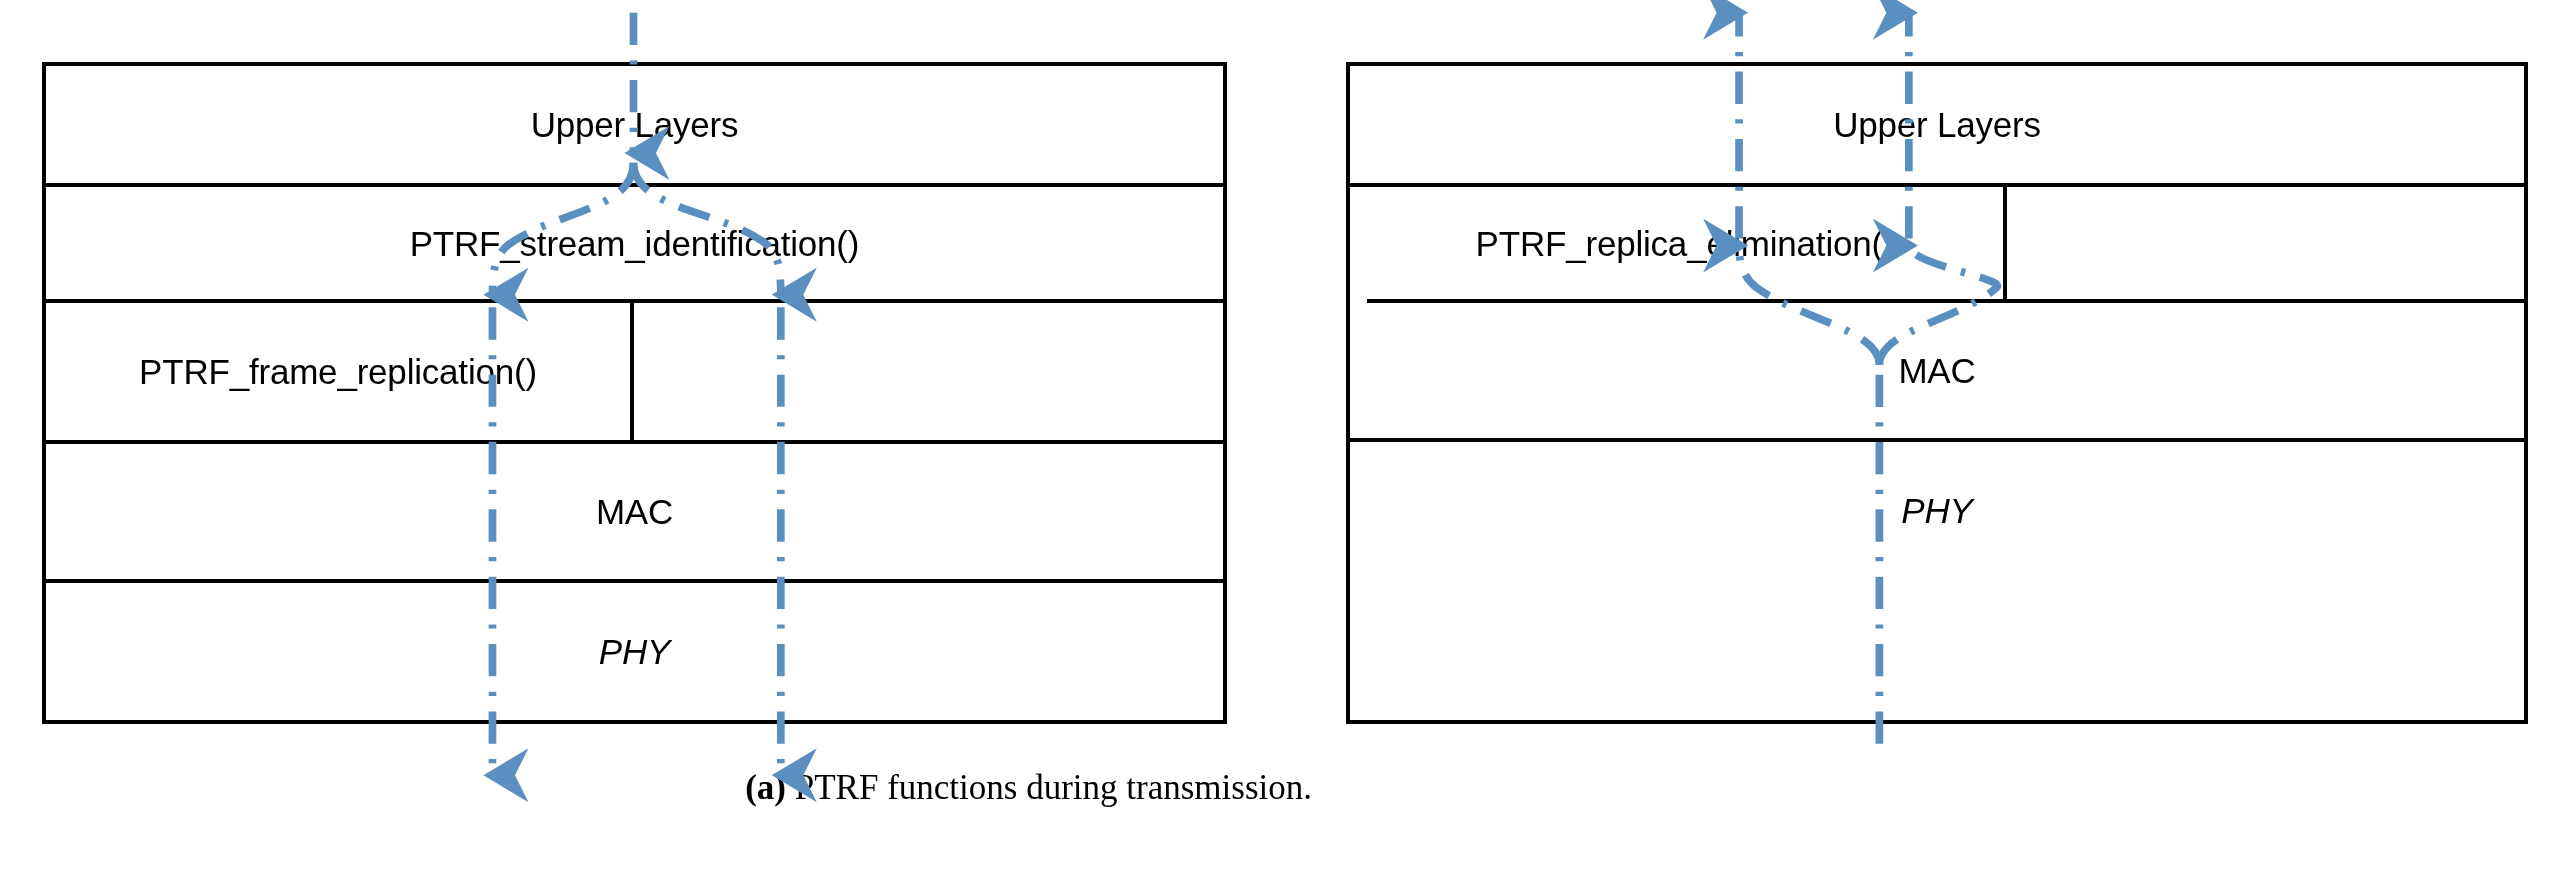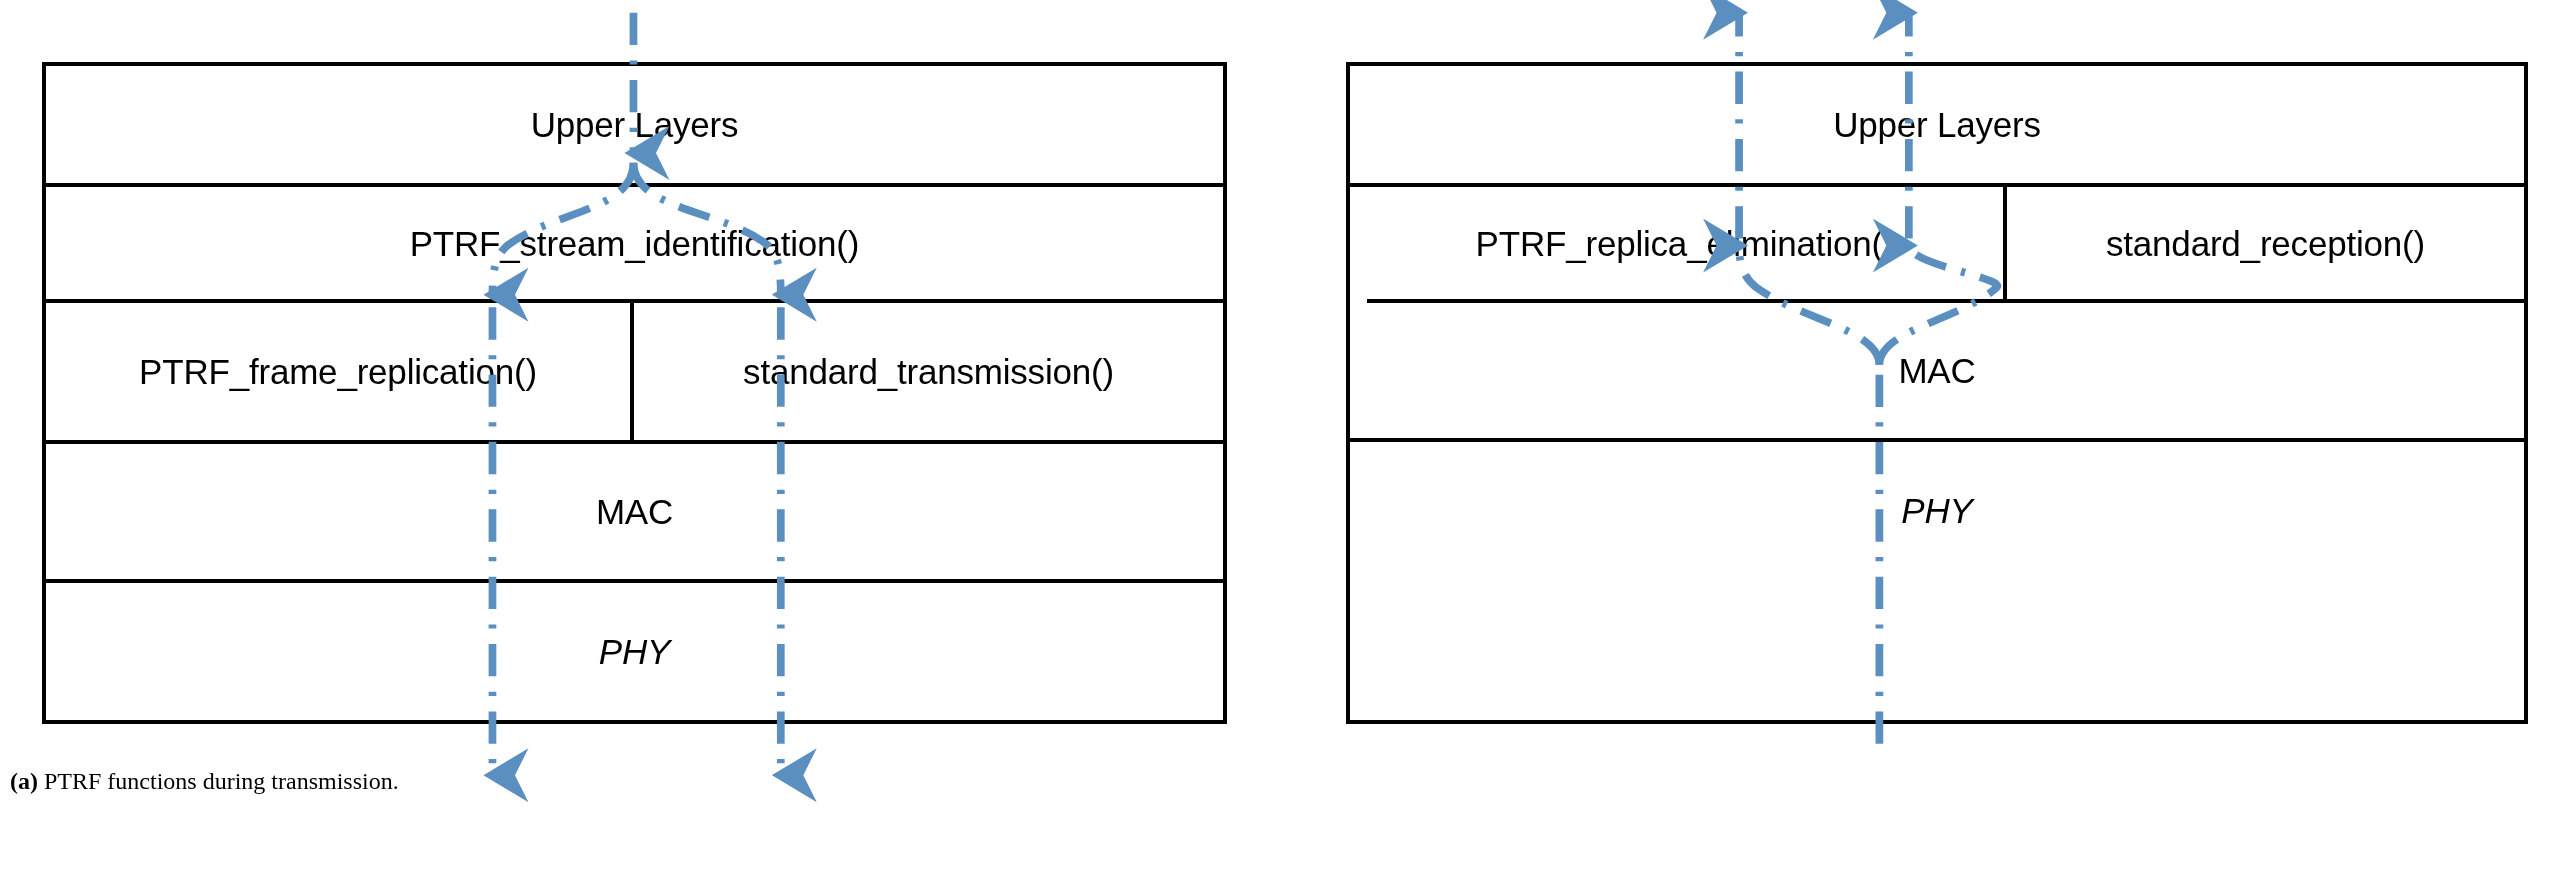--- a/index.html
+++ b/index.html
@@ -93,26 +93,26 @@
     top: 0;
     width: 1288px;
     height: 870px;
     z-index: 5;
     pointer-events: none;
   }
 
   
   .caption {
     position: absolute;
-    left: 10px;
+    left: 0;
     width: 100%;
     top: 768px;
-    text-align: left;
+    text-align: right;
     font-family: "Liberation Serif", serif;
-    font-size: 24px;
+    font-size: 35px;
     color: #000000;
     white-space: nowrap;
   }
   .caption .tag {
     font-family: "Liberation Serif", serif;
     font-weight: bold;
   }
 </style>
 </head>
 <body>
@@ -131,23 +131,20 @@
 
       <div class="layer-row row-1">
         <div class="layer-cell">
           <span class="layer-label">PTRF_stream_identification()</span>
         </div>
       </div>
 
       <div class="layer-row row-2">
         <div class="layer-cell split-left" style="flex:0 0 588px;">
           <span class="layer-label">PTRF_frame_replication()</span>
-        </div>
-        <div class="layer-cell">
-          <span class="layer-label">standard_transmission()</span>
         </div>
       </div>
 
       <div class="layer-row row-3">
         <div class="layer-cell">
           <span class="layer-label">MAC</span>
         </div>
       </div>
 
       <div class="layer-row row-4">
@@ -188,23 +185,20 @@
       <div class="layer-row row-0">
         <div class="layer-cell">
           <span class="layer-label">Upper Layers</span>
         </div>
       </div>
 
       <div class="layer-row row-1">
         <div class="layer-cell split-left" style="flex:0 0 640px;">
           <span class="layer-label">PTRF_replica_elimination()</span>
         </div>
-        <div class="layer-cell">
-          <span class="layer-label">standard_reception()</span>
-        </div>
       </div>
 
 
       <div class="layer-row row-3">
         <div class="layer-cell">
           <span class="layer-label">MAC</span>
         </div>
       </div>
 
       <div class="layer-row row-4">

